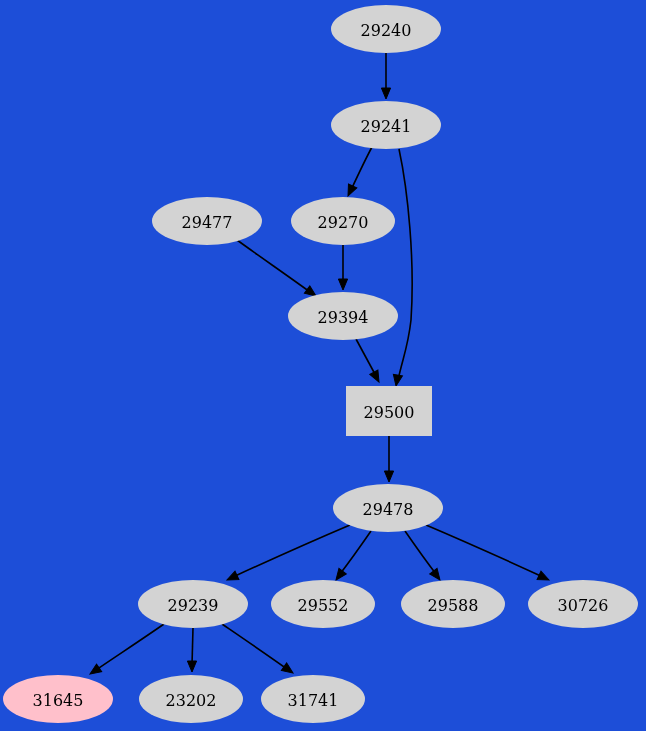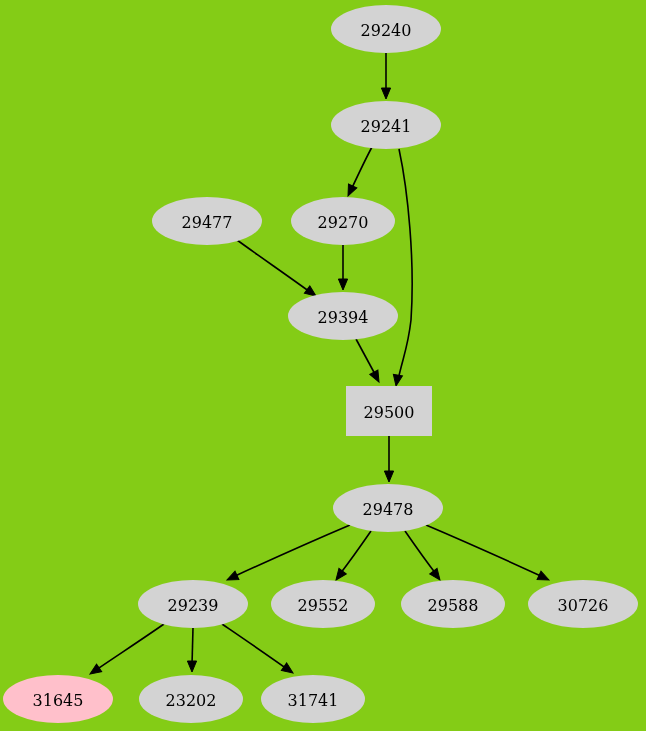--- a/index.html
+++ b/index.html
@@ -10,21 +10,21 @@
   body {
     width: 646px;
     height: 731px;
     font-family: "DejaVu Serif", "Liberation Serif", serif;
     overflow: hidden;
   }
   #graph-root {
     position: relative;
     width: 646px;
     height: 731px;
-    background: #84cc16;
+    background: #1d4ed8;
   }
   svg#graph-canvas {
     position: absolute;
     left: 0;
     top: 0;
     width: 646px;
     height: 731px;
   }
   .node-label {
     font-family: "DejaVu Serif", "Liberation Serif", serif;

